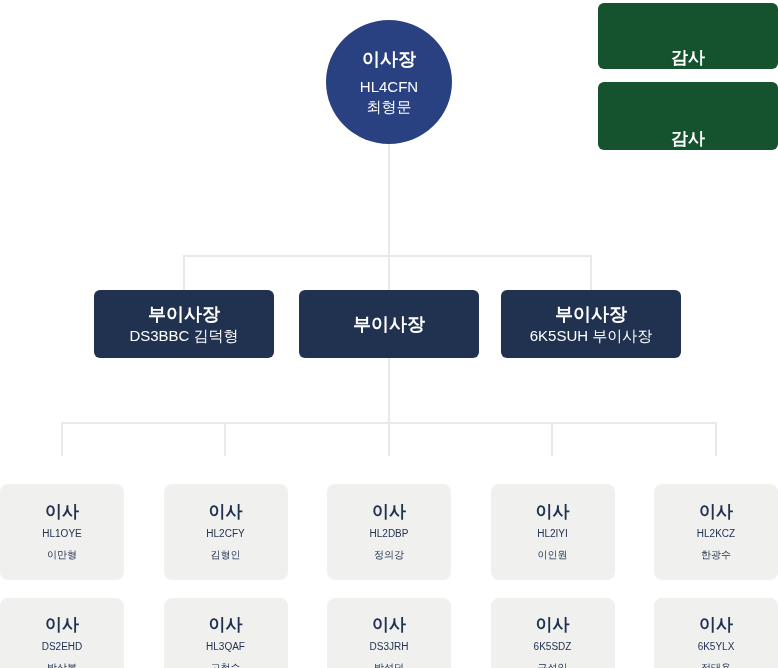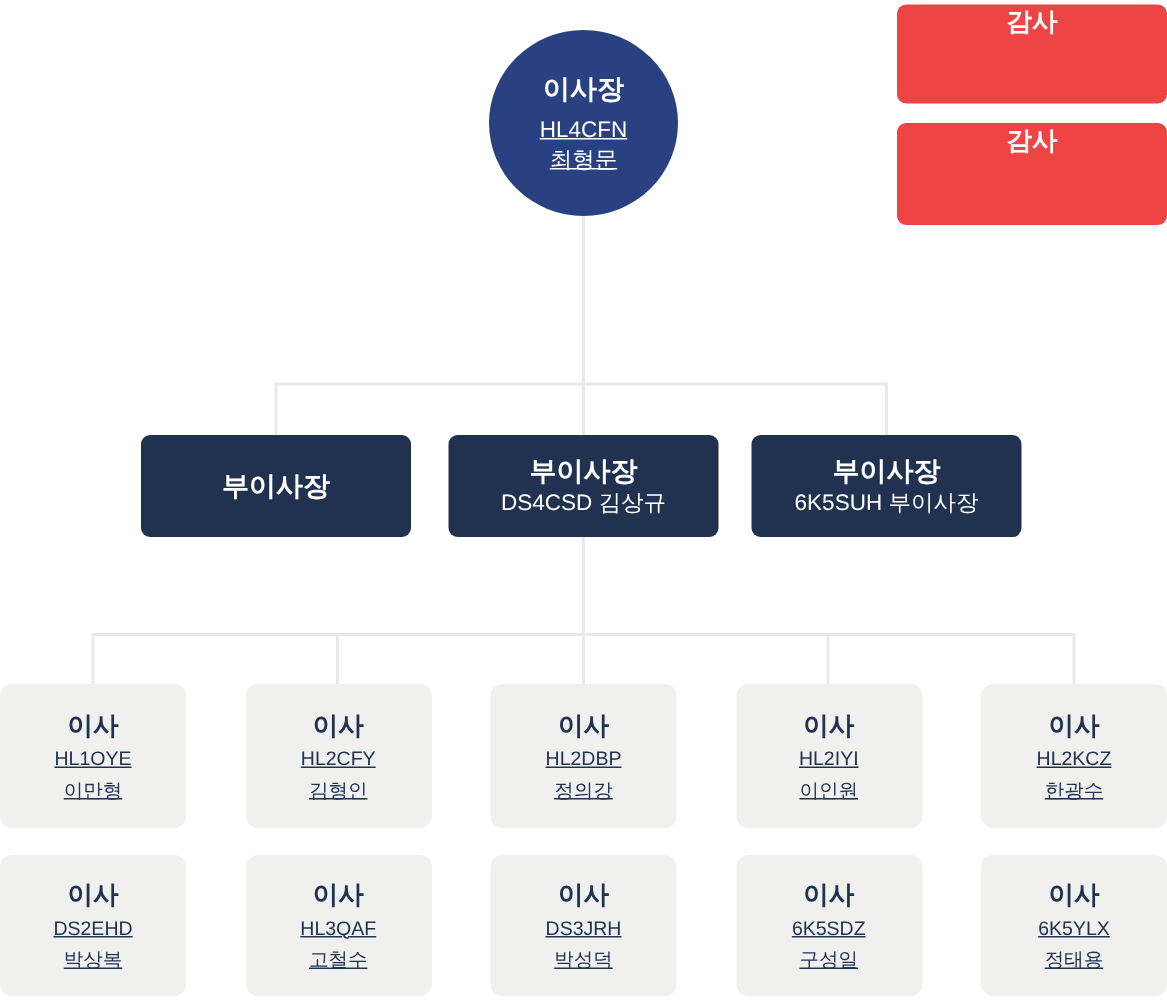--- a/index.html
+++ b/index.html
@@ -16,27 +16,27 @@
   .h{height:2px;}
 
   
   .circle{
     position:absolute;left:326px;top:20px;width:126px;height:124px;
     border-radius:50%;background:#2a4181;color:#ffffff;
     display:flex;flex-direction:column;align-items:center;justify-content:center;
     text-align:center;
   }
   .circle .nt{font-size:18px;font-weight:bold;line-height:22px;margin-bottom:7px;}
-  .circle .ns{font-size:15px;line-height:20px;text-decoration:underline;}
+  .circle .ns{font-size:15px;line-height:20px;}
 
   
   .abox{
     position:absolute;left:598px;width:180px;
-    background:#ef4444;color:#ffffff;border-radius:6px;
-    display:flex;flex-direction:column;align-items:center;justify-content:flex-start;
+    background:#14532d;color:#ffffff;border-radius:6px;
+    display:flex;flex-direction:column;align-items:center;justify-content:flex-end;
     text-align:center;
   }
   .abox .nt{font-size:17px;font-weight:bold;line-height:23px;}
   .abox .nl{font-size:15px;line-height:20px;}
 
   
   .vbox{
     position:absolute;top:290px;width:180px;height:68px;
     background:#213251;color:#ffffff;border-radius:6px;
     display:flex;flex-direction:column;align-items:center;justify-content:center;
@@ -50,23 +50,24 @@
     position:absolute;left:0;right:0;
     display:flex;justify-content:space-between;
   }
   .drow1{top:456px;height:96px;}
   .drow2{top:570px;height:94px;}
   .dbox{
     width:124px;height:100%;
     background:#f0f0ef;color:#213251;border-radius:8px;
     display:flex;flex-direction:column;align-items:center;justify-content:center;
     text-align:center;
+    margin-top:28px;
   }
   .dbox .nt{font-size:17px;font-weight:bold;line-height:23px;}
-  .dbox .ns{font-size:13px;line-height:21px;text-decoration:underline;}
+  .dbox .ns{font-size:10px;line-height:21px;}
 </style>
 </head>
 <body>
 
 <div class="canvas">
 
   <div class="line v" style="left:388px;top:130px;height:125px;"></div>
   <div class="line h" style="left:183px;top:255px;width:409px;"></div>
   <div class="line v" style="left:183px;top:255px;height:35px;"></div>
   <div class="line v" style="left:388px;top:255px;height:35px;"></div>
@@ -88,24 +89,24 @@
 
   <div class="abox" style="top:3px;height:66px;">
     <div class="nt">감사</div>
   </div>
   <div class="abox" style="top:82px;height:68px;">
     <div class="nt">감사</div>
   </div>
 
   <div class="vbox" style="left:94px;">
     <div class="nt">부이사장</div>
+    <div class="nl">DS3BBC 김덕형</div>
   </div>
   <div class="vbox" style="left:299px;">
     <div class="nt">부이사장</div>
-    <div class="nl">DS4CSD 김상규</div>
   </div>
   <div class="vbox" style="left:501px;">
     <div class="nt">부이사장</div>
     <div class="nl">6K5SUH 부이사장</div>
   </div>
 
   <div class="drow drow1">
     <div class="dbox">
       <div class="nt">이사</div>
       <div class="ns">HL1OYE</div>

